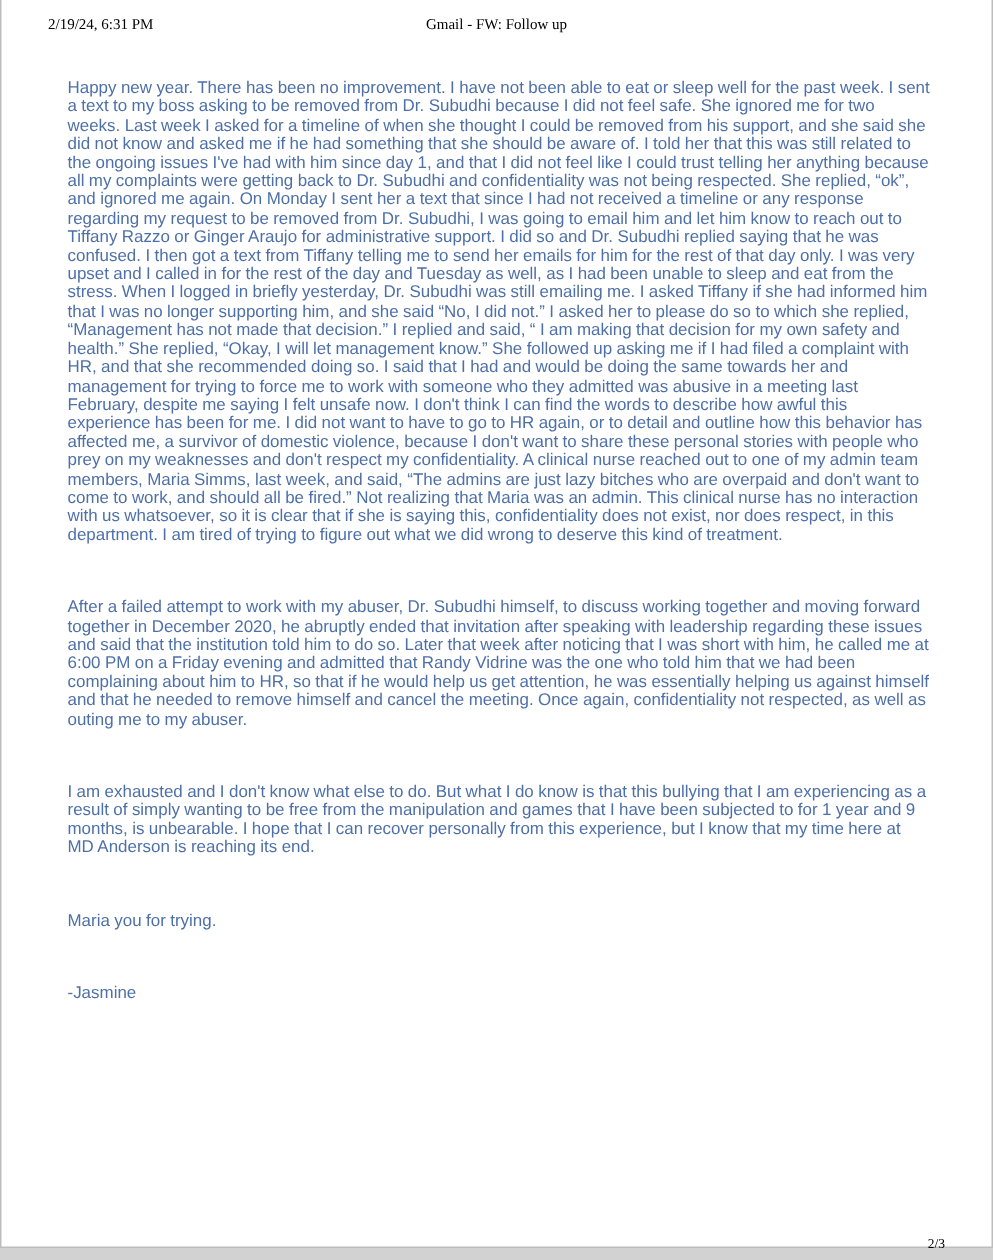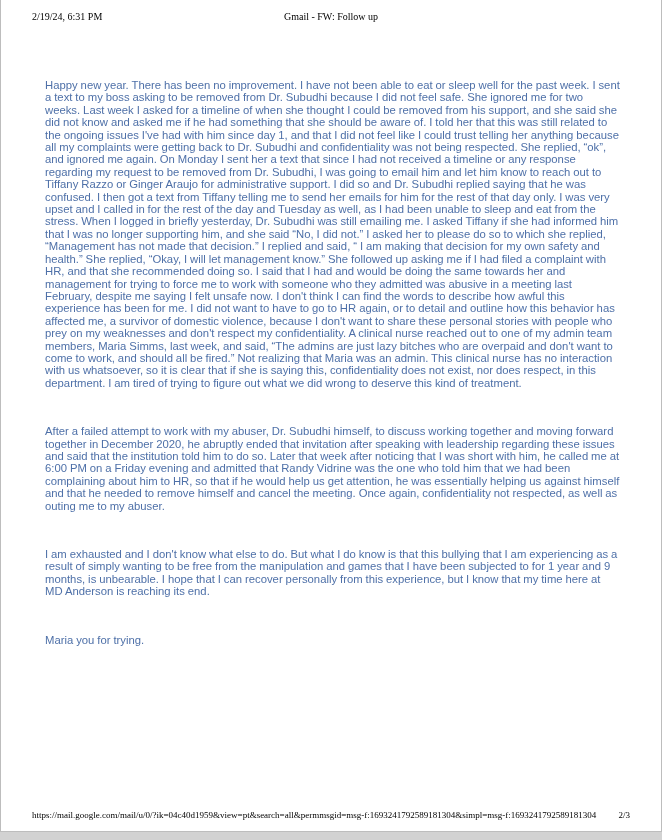--- a/index.html
+++ b/index.html
@@ -49,21 +49,20 @@
     position: absolute;
     top: 53px;
     left: 44px;
     width: 575px;
     font-family: "Liberation Sans", sans-serif;
     font-size: 11.3px;
     line-height: 12.4px;
     color: #4e70a8;
     text-align: left;
     word-spacing: -0.2px;
-    margin-top: 26px;
   }
   .email-body p {
     margin: 0 0 36px 0;
     padding: 0;
   }
   .email-body p:last-child {
     margin-bottom: 0;
   }
   .print-footer {
     position: absolute;
@@ -77,21 +76,21 @@
   }
   .print-footer .url {
     position: absolute;
     left: 31px;
     top: 0;
     white-space: nowrap;
   }
   .print-footer .page-num {
     position: absolute;
     right: 31px;
-    top: 0;
+    top: 14px;
     white-space: nowrap;
   }
   .page-gap {
     position: absolute;
     top: 832px;
     left: 0;
     width: 662px;
     height: 8px;
     background: #d2d2d2;
   }
@@ -104,22 +103,22 @@
   <div class="print-header">
     <span class="date">2/19/24, 6:31 PM</span>
     <span class="title">Gmail - FW: Follow up</span>
   </div>
 
   <div class="email-body">
       <p>Happy new year. There has been no improvement. I have not been able to eat or sleep well for the past week. I sent a text to my boss asking to be removed from Dr. Subudhi because I did not feel safe. She ignored me for two weeks. Last week I asked for a timeline of when she thought I could be removed from his support, and she said she did not know and asked me if he had something that she should be aware of. I told her that this was still related to the ongoing issues I've had with him since day 1, and that I did not feel like I could trust telling her anything because all my complaints were getting back to Dr. Subudhi and confidentiality was not being respected. She replied, “ok”, and ignored me again. On Monday I sent her a text that since I had not received a timeline or any response regarding my request to be removed from Dr. Subudhi, I was going to email him and let him know to reach out to Tiffany Razzo or Ginger Araujo for administrative support. I did so and Dr. Subudhi replied saying that he was confused. I then got a text from Tiffany telling me to send her emails for him for the rest of that day only. I was very upset and I called in for the rest of the day and Tuesday as well, as I had been unable to sleep and eat from the stress. When I logged in briefly yesterday, Dr. Subudhi was still emailing me. I asked Tiffany if she had informed him that I was no longer supporting him, and she said “No, I did not.” I asked her to please do so to which she replied, “Management has not made that decision.” I replied and said, “ I am making that decision for my own safety and health.” She replied, “Okay, I will let management know.” She followed up asking me if I had filed a complaint with HR, and that she recommended doing so. I said that I had and would be doing the same towards her and management for trying to force me to work with someone who they admitted was abusive in a meeting last February, despite me saying I felt unsafe now. I don't think I can find the words to describe how awful this experience has been for me. I did not want to have to go to HR again, or to detail and outline how this behavior has affected me, a survivor of domestic violence, because I don't want to share these personal stories with people who prey on my weaknesses and don't respect my confidentiality. A clinical nurse reached out to one of my admin team members, Maria Simms, last week, and said, “The admins are just lazy bitches who are overpaid and don't want to come to work, and should all be fired.” Not realizing that Maria was an admin. This clinical nurse has no interaction with us whatsoever, so it is clear that if she is saying this, confidentiality does not exist, nor does respect, in this department. I am tired of trying to figure out what we did wrong to deserve this kind of treatment.</p>
       <p>After a failed attempt to work with my abuser, Dr. Subudhi himself, to discuss working together and moving forward together in December 2020, he abruptly ended that invitation after speaking with leadership regarding these issues and said that the institution told him to do so. Later that week after noticing that I was short with him, he called me at 6:00 PM on a Friday evening and admitted that Randy Vidrine was the one who told him that we had been complaining about him to HR, so that if he would help us get attention, he was essentially helping us against himself and that he needed to remove himself and cancel the meeting. Once again, confidentiality not respected, as well as outing me to my abuser.</p>
       <p>I am exhausted and I don't know what else to do. But what I do know is that this bullying that I am experiencing as a result of simply wanting to be free from the manipulation and games that I have been subjected to for 1 year and 9 months, is unbearable. I hope that I can recover personally from this experience, but I know that my time here at MD Anderson is reaching its end.</p>
       <p>Maria you for trying.</p>
+      <p>-Jasmine</p>
     </div>
 
   <div class="print-footer">
-    <span class="url">https://mail.google.com/mail/u/0/?ik=04c40d1959&amp;view=pt&amp;search=all&amp;permmsgid=msg-f:1693241792589181304&amp;simpl=msg-f:1693241792589181304</span>
     <span class="page-num">2/3</span>
   </div>
 
 </div>
 
 <div class="page-gap"></div>
 
 </body></html>

